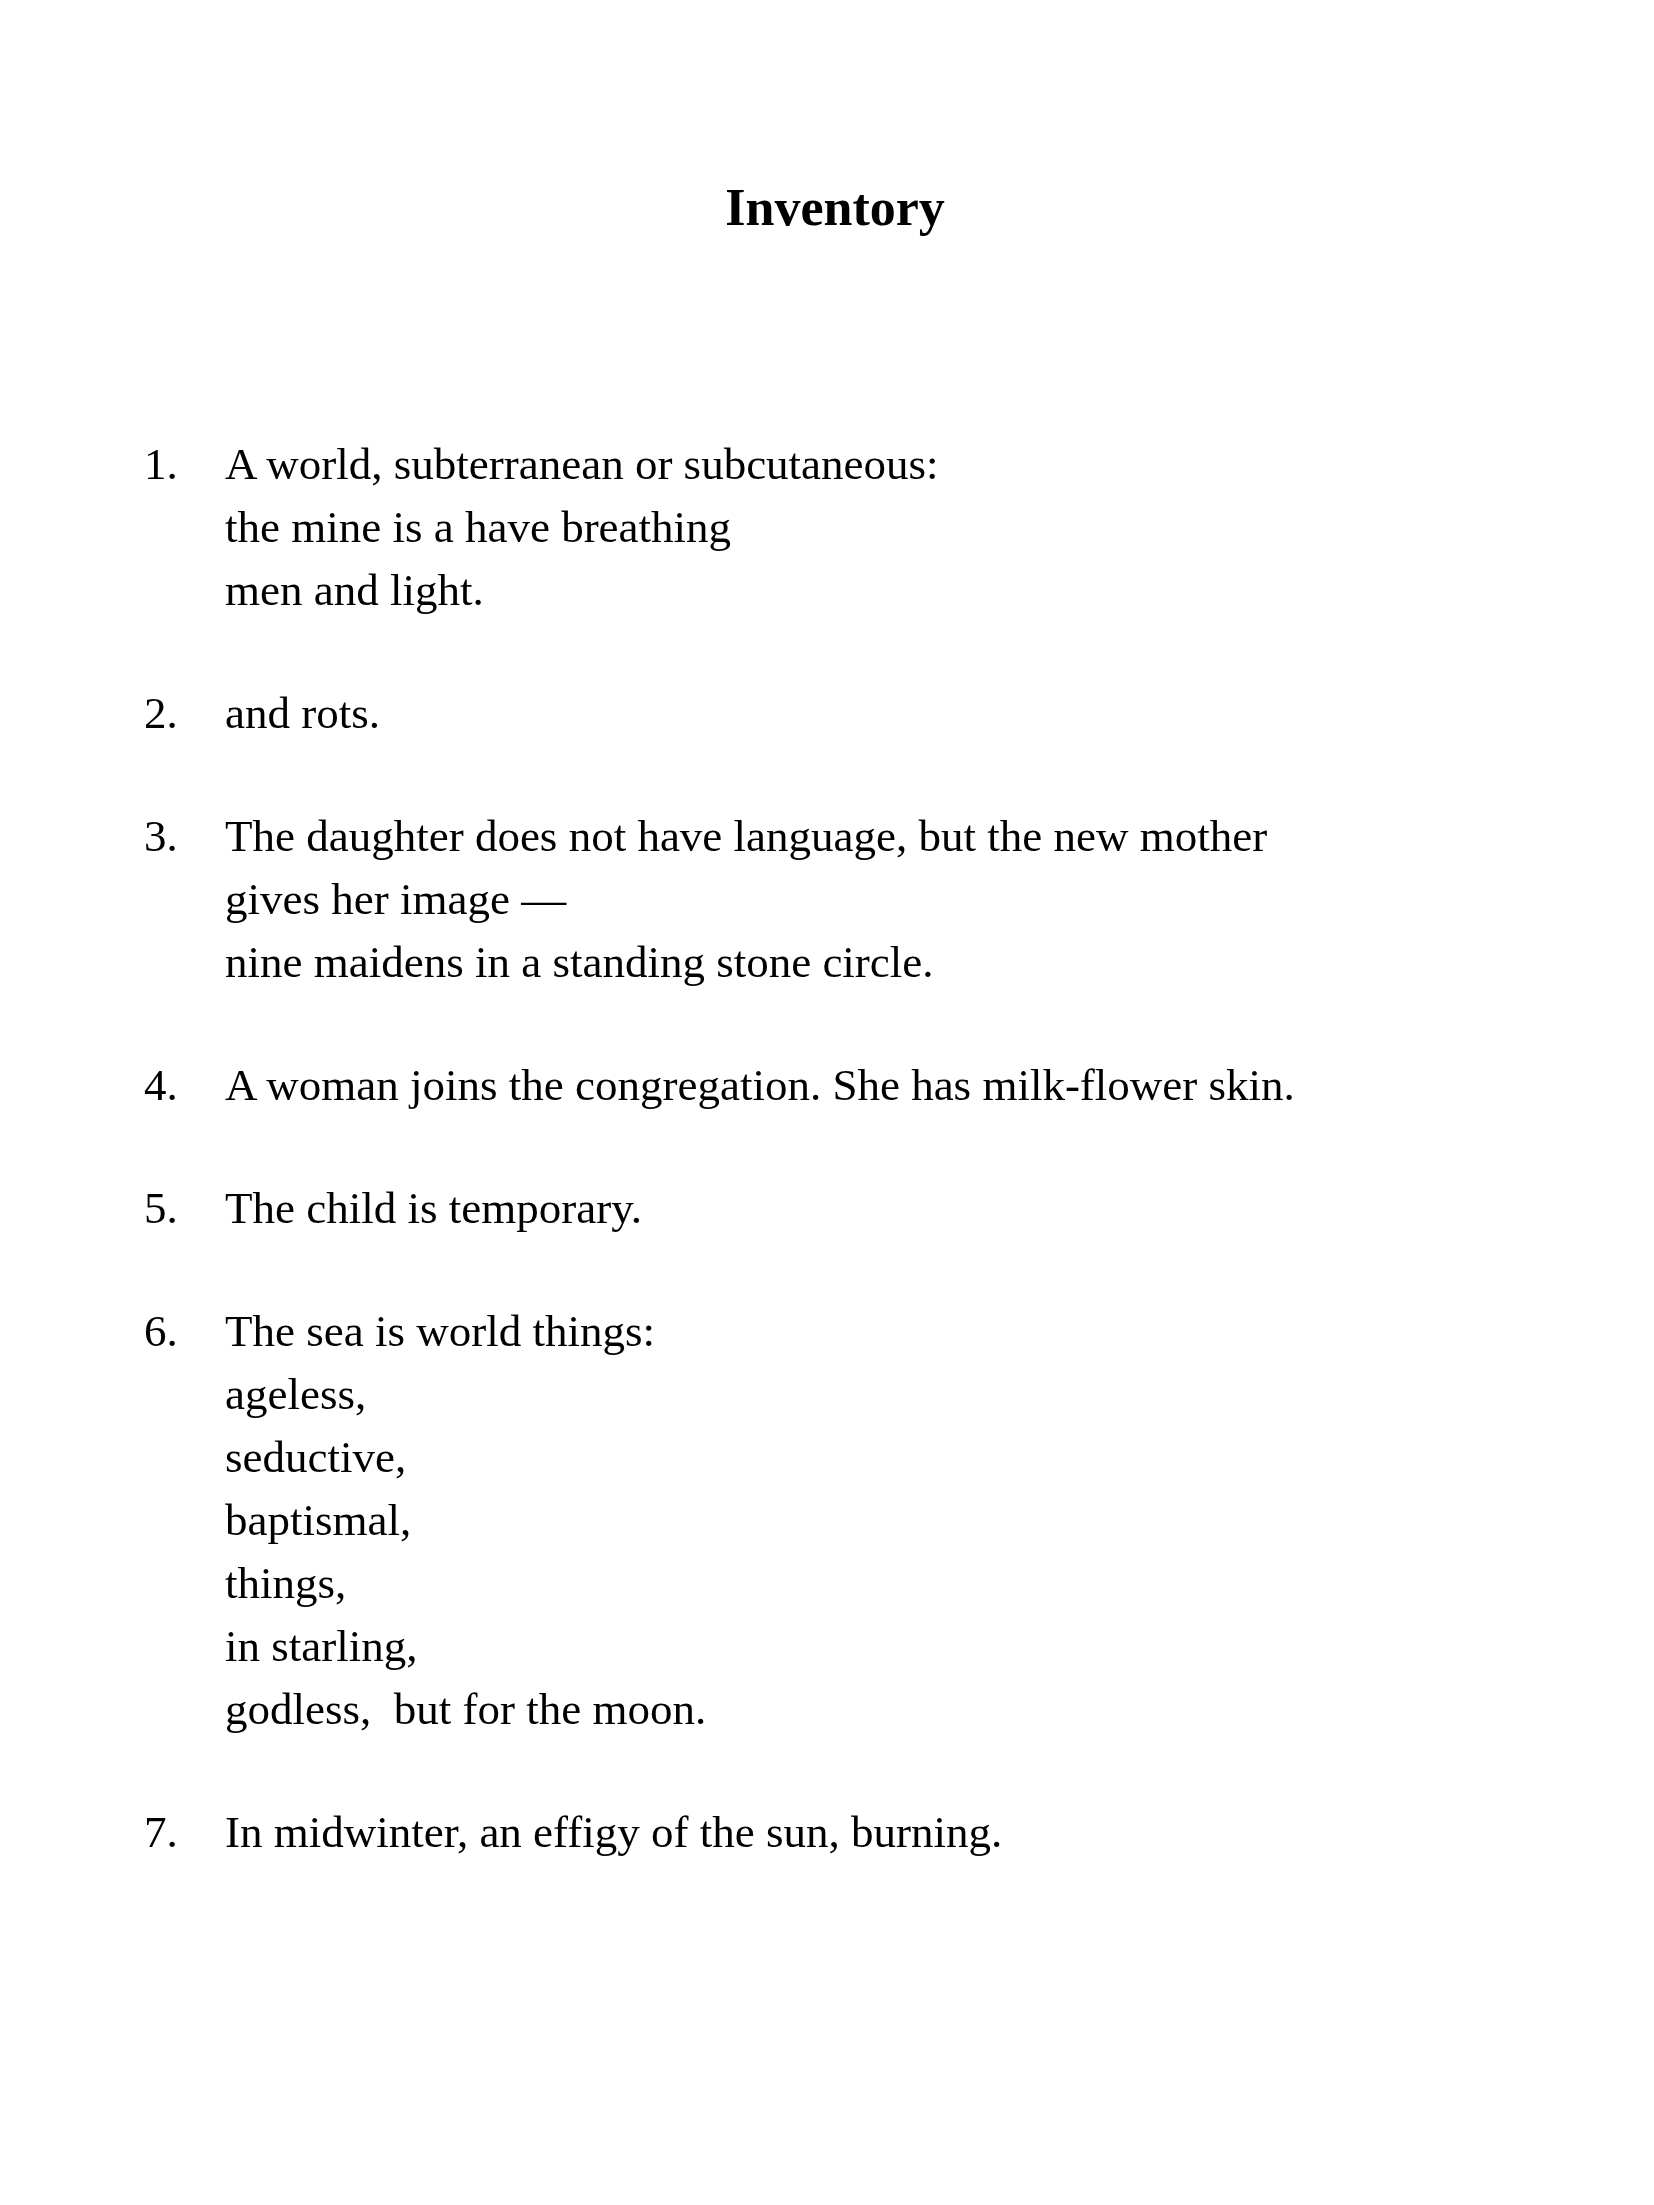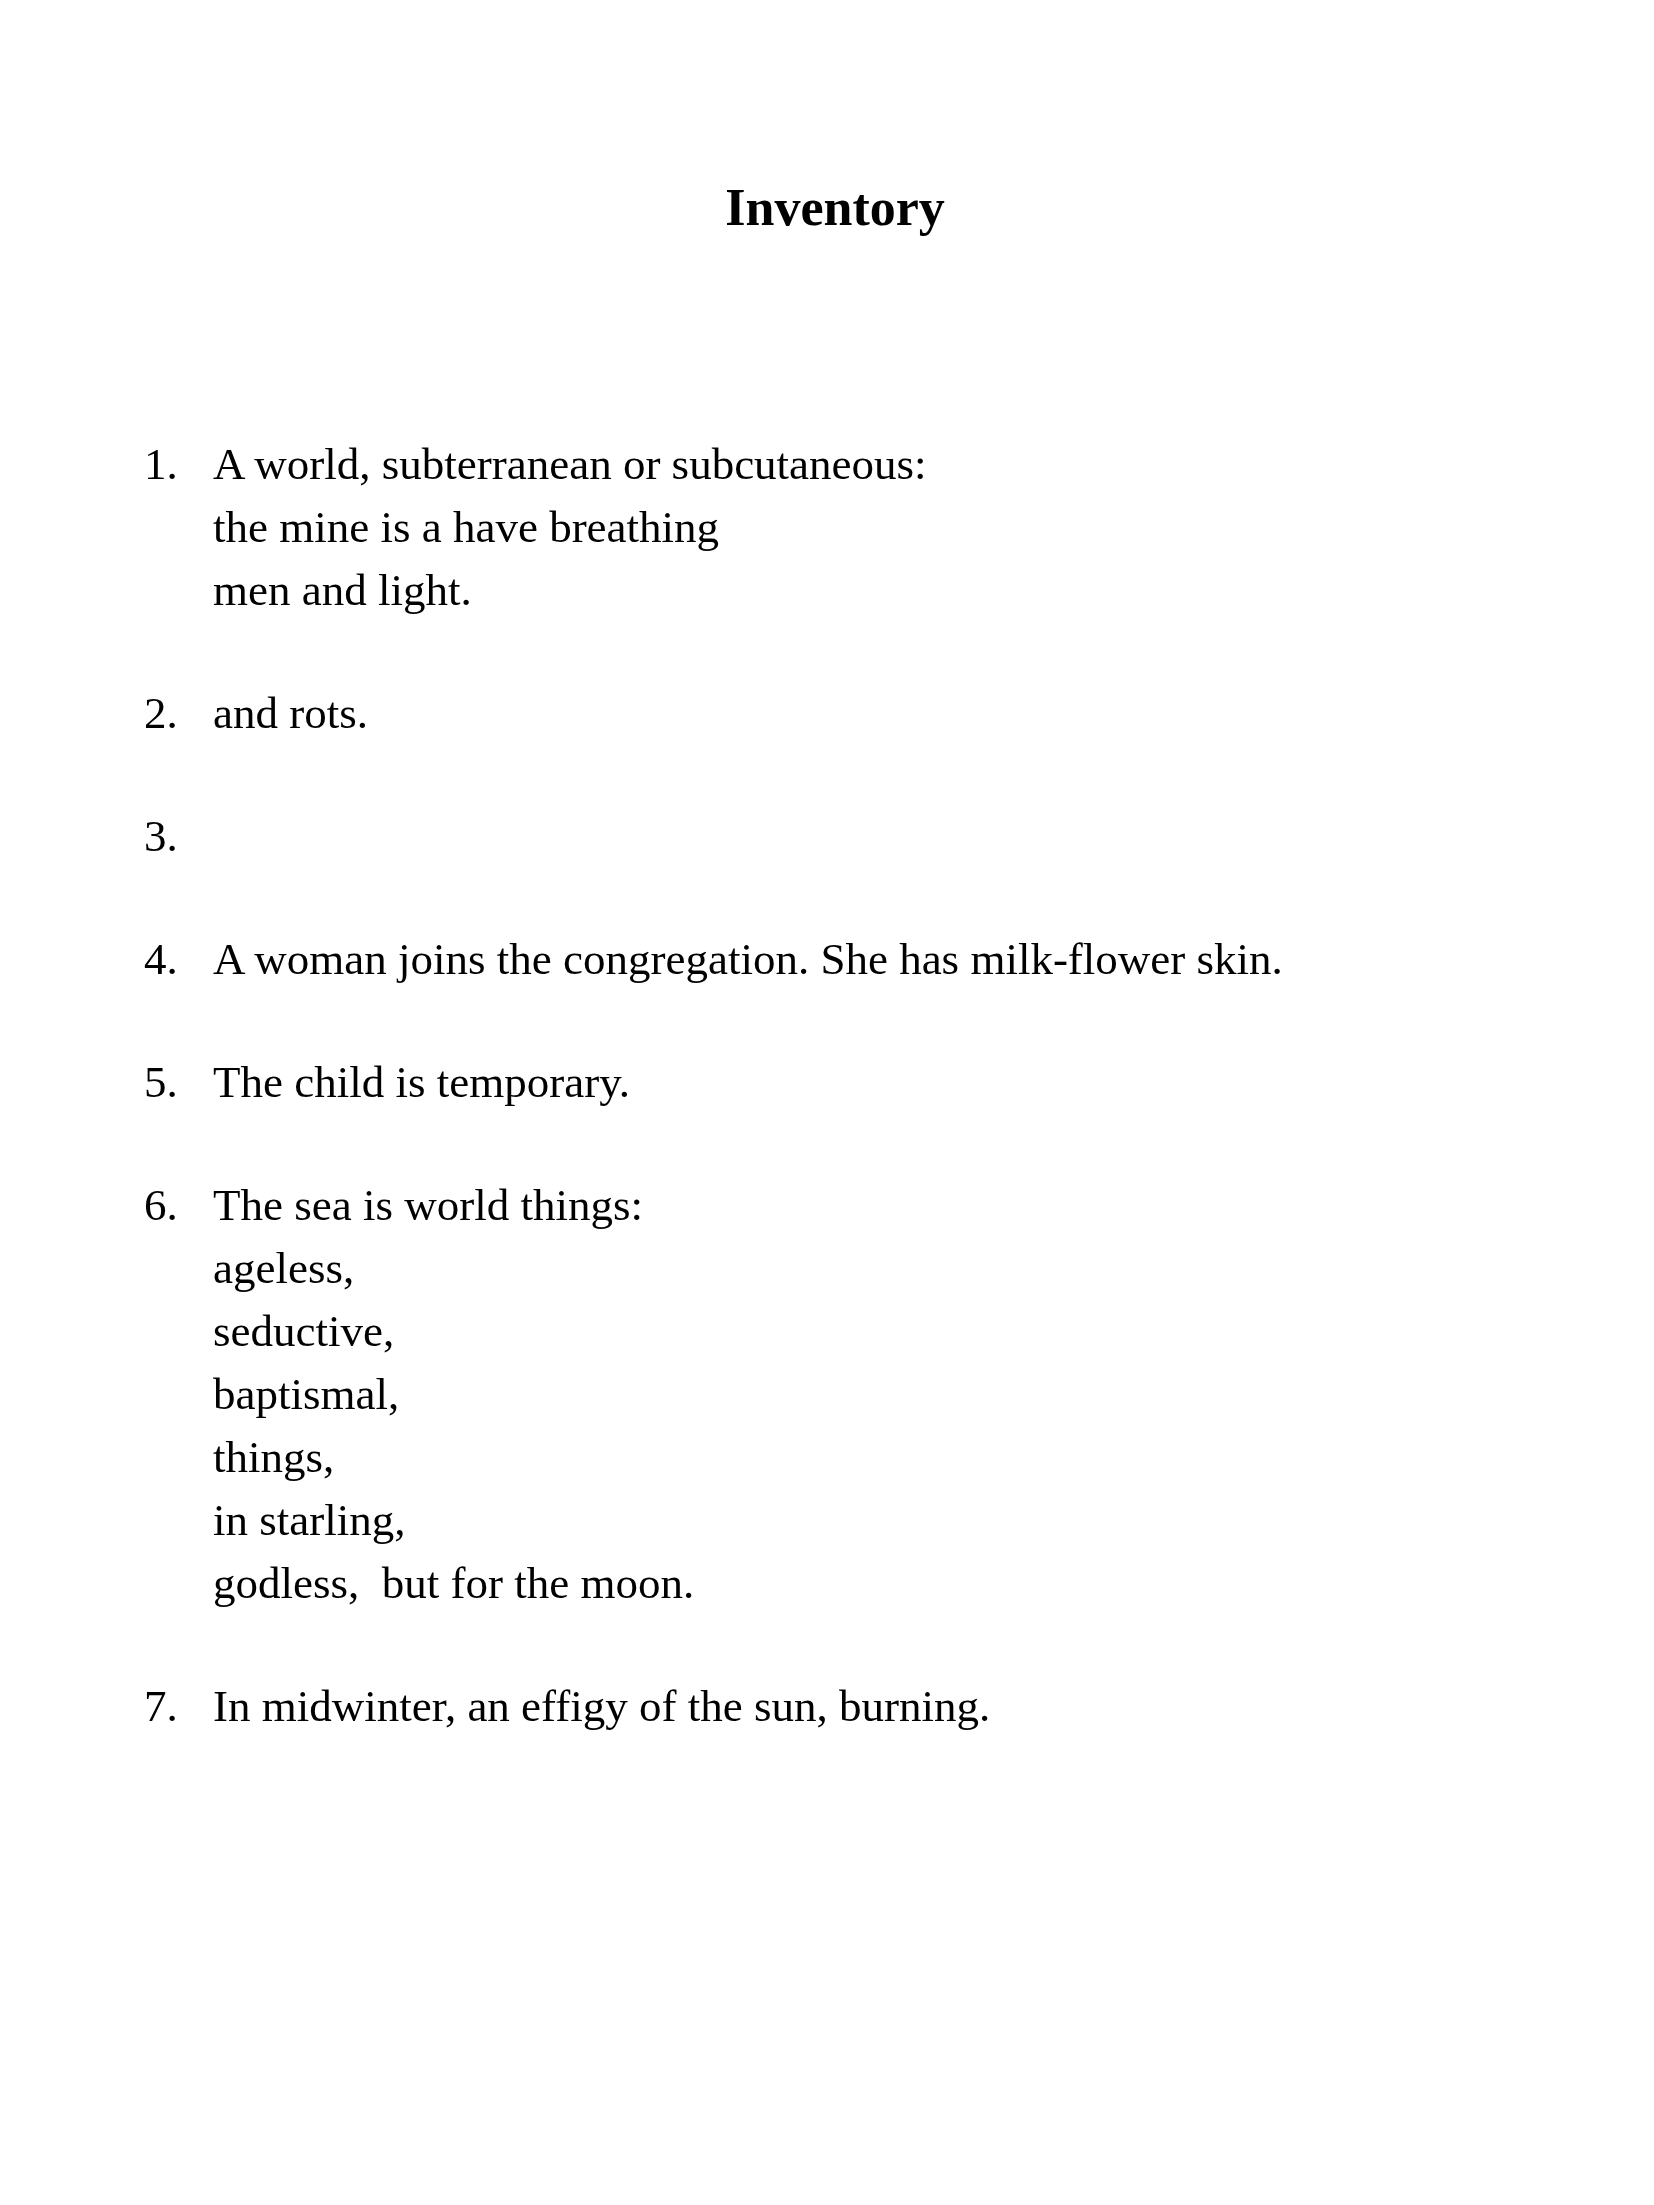--- a/index.html
+++ b/index.html
@@ -37,20 +37,21 @@
     margin-bottom: 60px;
     font-size: 45px;
     line-height: 63px;
   }
   .item-number {
     flex: 0 0 auto;
     width: 69px;
   }
   .item-lines {
     flex: 0 1 auto;
+    margin-left: 12px;
   }
   .poem-line {
     white-space: pre-wrap;
   }
 </style>
 </head>
 <body>
 
 <div class="page">
   <h1 class="doc-title">Inventory</h1>
@@ -68,20 +69,25 @@
 
     <li class="poem-item">
       <span class="item-number">2.</span>
       <div class="item-lines">
         <div class="poem-line">and rots.</div>
       </div>
     </li>
 
     <li class="poem-item">
       <span class="item-number">3.</span>
+      <div class="item-lines">
+        <div class="poem-line">The daughter does not have language, but the new mother</div>
+        <div class="poem-line">gives her image —</div>
+        <div class="poem-line">nine maidens in a standing stone circle.</div>
+      </div>
     </li>
 
     <li class="poem-item">
       <span class="item-number">4.</span>
       <div class="item-lines">
         <div class="poem-line">A woman joins the congregation. She has milk-flower skin.</div>
       </div>
     </li>
 
     <li class="poem-item">

